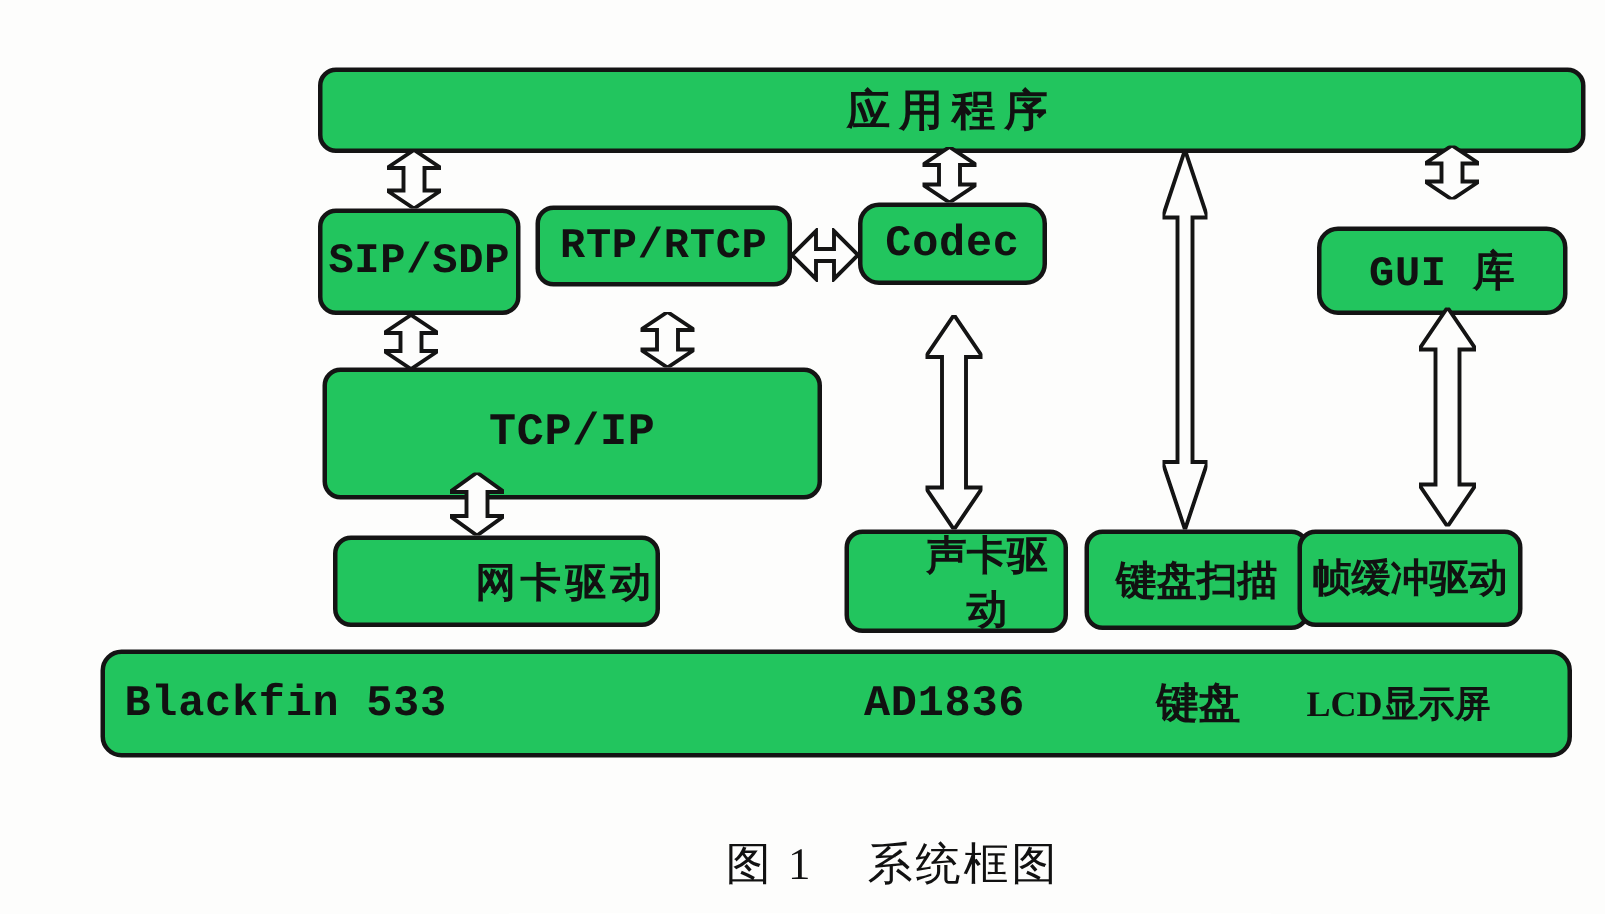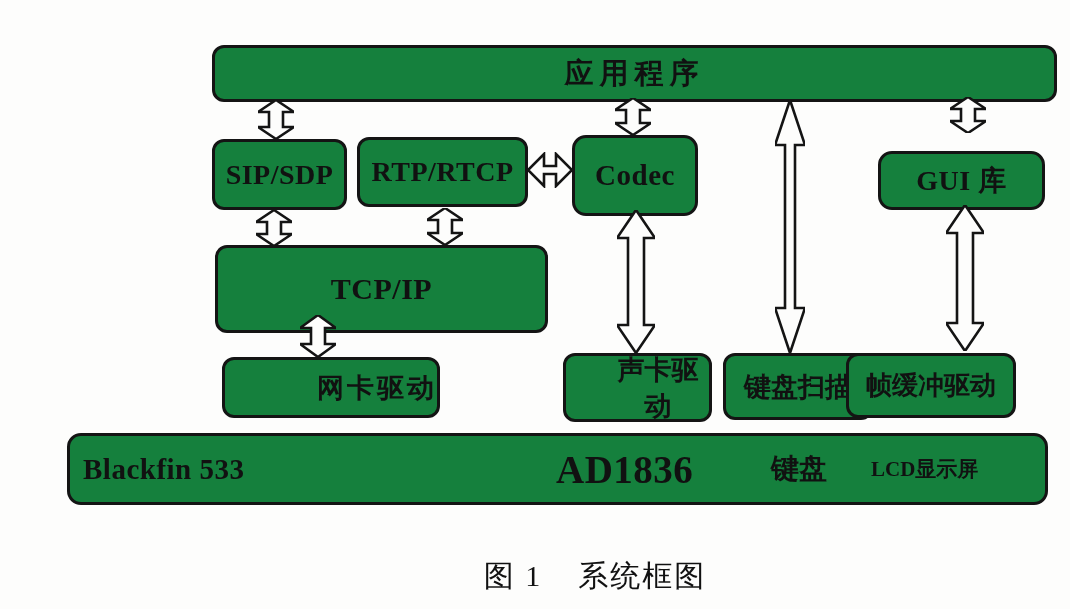--- a/index.html
+++ b/index.html
@@ -12,30 +12,31 @@
     width: 1070px;
     height: 609px;
     background: #fdfdfc;
     font-family: "Liberation Serif", "DejaVu Serif", serif;
     color: #111;
     overflow: hidden;
   }
   .box {
     position: absolute;
     box-sizing: border-box;
-    background: #15803d;
+    background: #22c55e;
     border: 3px solid #141414;
     display: flex;
     align-items: center;
     justify-content: center;
     text-align: center;
   }
   .lbl-en {
     font-weight: 700;
     letter-spacing: 0.5px;
+    font-family: Liberation Mono, monospace;
   }
   .lbl-cn {
     font-weight: 600;
   }
   .arrow {
     position: absolute;
   }
   .arrow polygon {
     fill: #fdfdfc;
     stroke: #141414;
@@ -67,25 +68,25 @@
 
 
   <div class="box" style="left:212px; top:45px; width:845px; height:57px; border-radius:12px;">
     <span class="lbl-cn" style="font-size:29px; letter-spacing:6px;">应用程序</span>
   </div>
 
   <div class="box" style="left:212px; top:139px; width:135px; height:71px; border-radius:12px;">
     <span class="lbl-en" style="font-size:28px;">SIP/SDP</span>
   </div>
 
-  <div class="box" style="left:357px; top:137px; width:171px; height:70px; border-radius:12px;">
+  <div class="box" style="left:357px; top:137px; width:171px; height:54px; border-radius:12px;">
     <span class="lbl-en" style="font-size:28px;">RTP/RTCP</span>
   </div>
 
-  <div class="box" style="left:572px; top:135px; width:126px; height:81px; border-radius:14px;">
+  <div class="box" style="left:572px; top:135px; width:126px; height:55px; border-radius:14px;">
     <span class="lbl-en" style="font-size:29px;">Codec</span>
   </div>
 
   <div class="box" style="left:878px; top:151px; width:167px; height:59px; border-radius:14px;">
     <span class="lbl-en" style="font-size:28px;">GUI 库</span>
   </div>
 
   <div class="box" style="left:215px; top:245px; width:333px; height:88px; border-radius:12px;">
     <span class="lbl-en" style="font-size:30px;">TCP/IP</span>
   </div>
@@ -95,29 +96,29 @@
   </div>
 
   <div class="box" style="left:563px; top:353px; width:149px; height:69px; border-radius:12px;padding-left:41px;">
     <span class="lbl-cn" style="font-size:27px;">声卡驱动</span>
   </div>
 
   <div class="box" style="left:723px; top:353px; width:150px; height:67px; border-radius:12px;text-align:right;">
     <span class="lbl-cn" style="font-size:27px;">键盘扫描</span>
   </div>
 
-  <div class="box" style="left:846px; top:353px; width:170px; height:65px; border-radius:12px;">
+  <div class="box" style="left:865px; top:353px; width:150px; height:65px; border-radius:12px;">
     <span class="lbl-cn" style="font-size:26px;">帧缓冲驱动</span>
   </div>
 
   <div class="box" id="hw-box" style="left:67px; top:433px; width:981px; height:72px; border-radius:14px;">
     <span class="lbl-en" style="left:13px;  font-size:29px;">Blackfin 533</span>
-    <span class="lbl-en" style="left:486px; font-size:39px;">AD1836</span>
+    <span class="lbl-en" style="left:506px; font-size:29px;">AD1836</span>
     <span class="lbl-cn" style="left:701px; font-size:28px;">键盘</span>
-    <span class="lbl-cn" style="left:801px; font-size:21px;">LCD显示屏</span>
+    <span class="lbl-cn" style="left:801px; font-size:24px;">LCD显示屏</span>
   </div>
 
   <svg class="arrow" style="left:258px; top:100px;" width="36" height="39" viewBox="0 0 36 39">
     <polygon points="18,0 36,12 25,12 25,27 36,27 18,39 0,27 11,27 11,12 0,12"></polygon>
   </svg>
 
   <svg class="arrow" style="left:615px; top:98px;" width="36" height="37" viewBox="0 0 36 37">
     <polygon points="18,0 36,12 25,12 25,25 36,25 18,37 0,25 11,25 11,12 0,12"></polygon>
   </svg>
 

